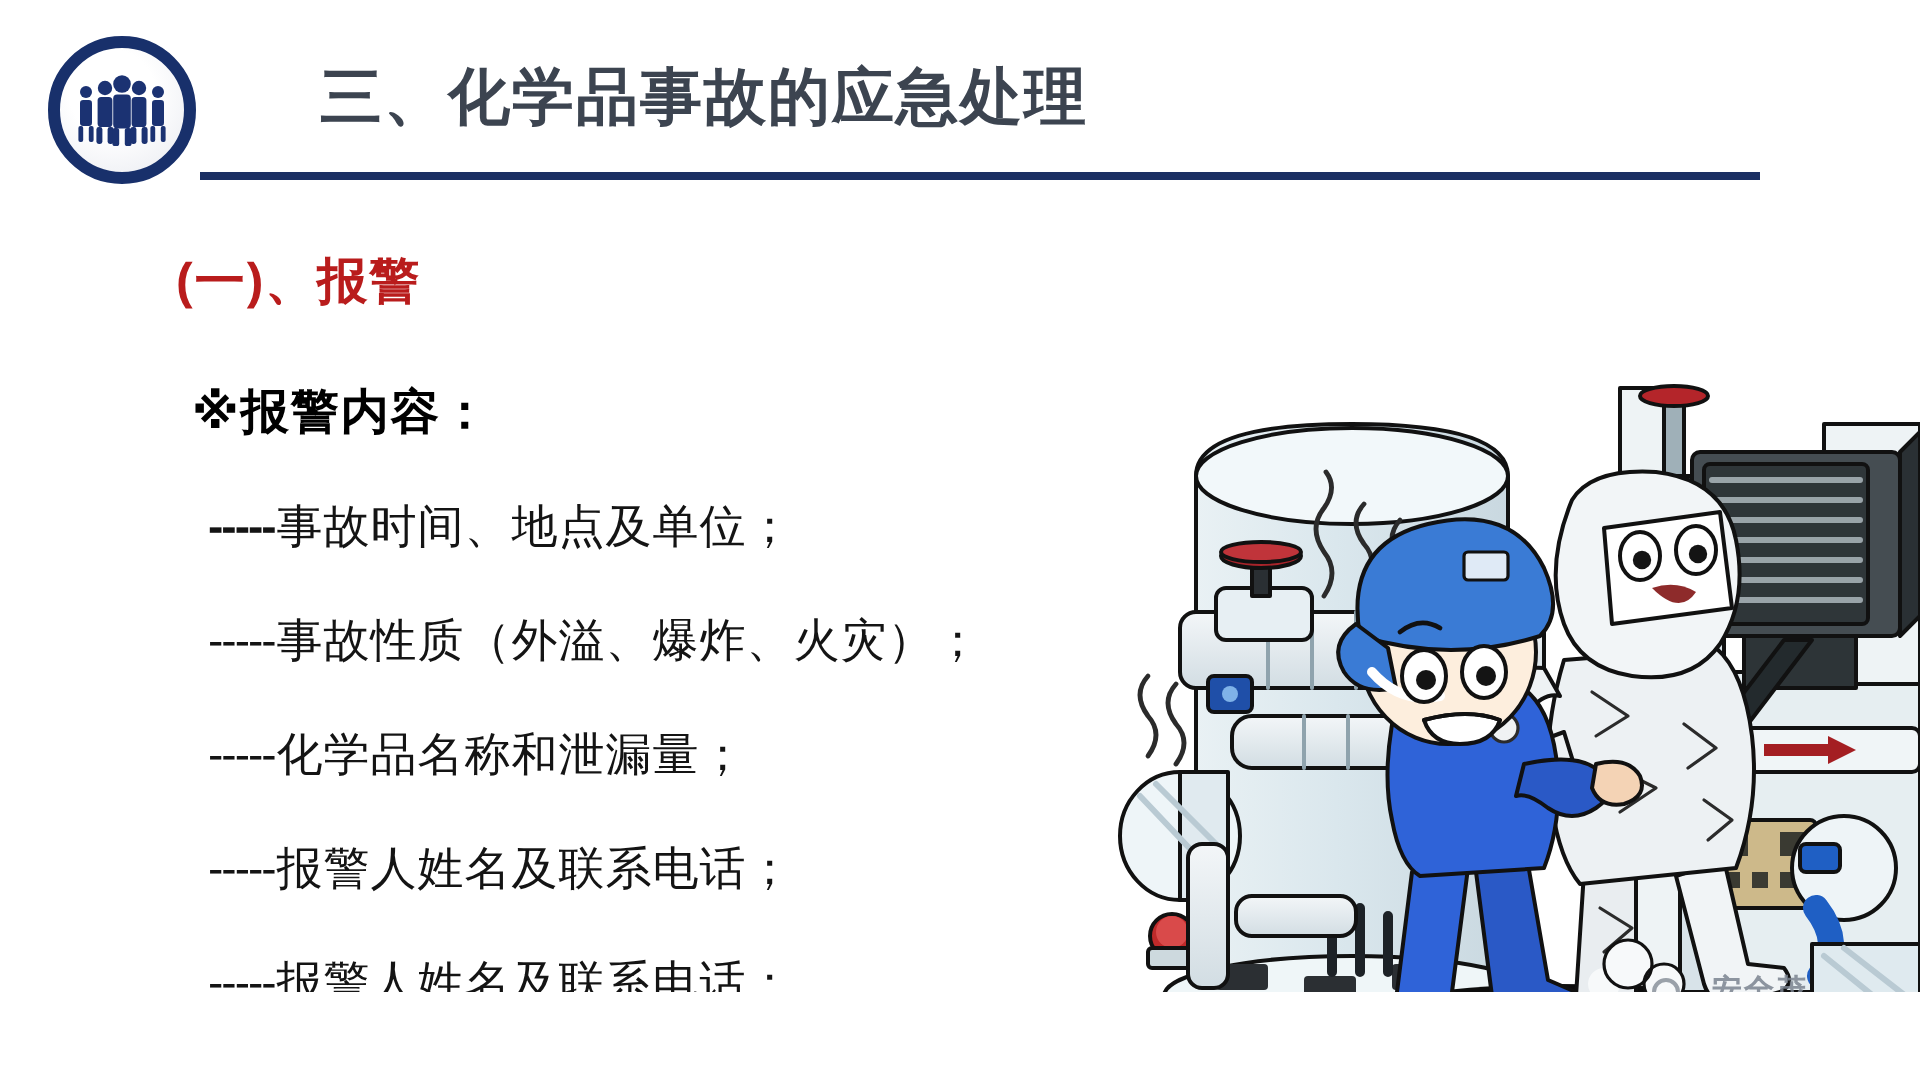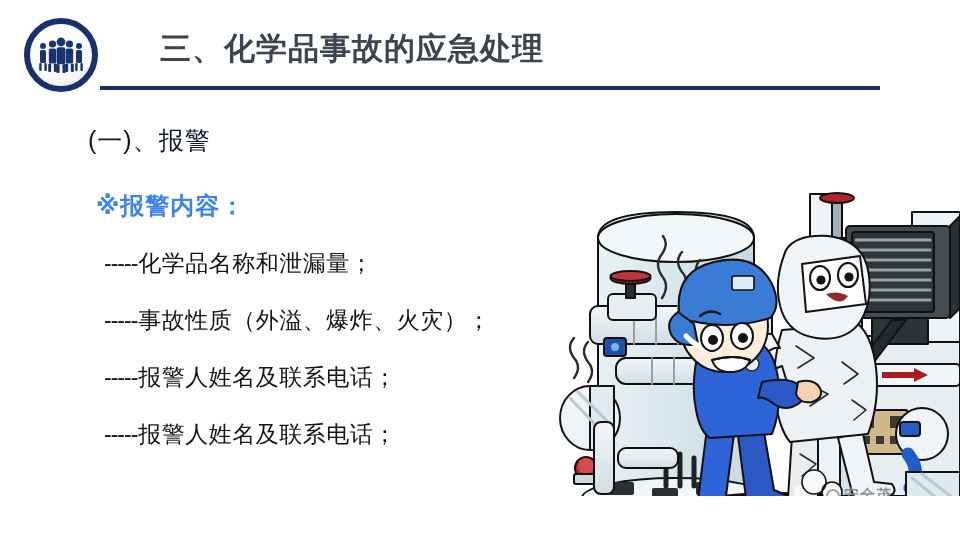--- a/index.html
+++ b/index.html
@@ -10,37 +10,37 @@
   .logo{position:absolute;left:24px;top:18px;width:74px;height:74px;border-radius:50%;
         border:6px solid #18306b;background:radial-gradient(circle at 42% 36%,#ffffff 40%,#e8eaf0 100%);
         box-sizing:border-box;display:flex;align-items:center;justify-content:center;}
   .logo svg{display:block;}
 
   .title{position:absolute;left:160px;top:28px;font-size:31px;font-weight:bold;color:#3c4450;
          letter-spacing:1px;white-space:nowrap;}
   .title-rule{position:absolute;left:100px;top:86px;width:780px;height:4px;background:#1b2f63;}
 
   
-  .subhead{position:absolute;left:88px;top:124px;font-size:25px;font-weight:normal;color:#0f172a;letter-spacing:1px;}
-  .redhead{position:absolute;left:96px;top:190px;font-size:24px;font-weight:bold;color:#3b82f6;letter-spacing:1px;}
+  .subhead{position:absolute;left:88px;top:124px;font-size:25px;font-weight:bold;color:#b91c1c;letter-spacing:1px;}
+  .redhead{position:absolute;left:96px;top:190px;font-size:24px;font-weight:bold;color:#000000;letter-spacing:1px;}
 
   .list{position:absolute;left:104px;top:247px;width:500px;}
   .item{font-size:23px;color:#141414;height:57px;line-height:32px;white-space:nowrap;letter-spacing:.5px;}
   .dash{display:inline-block;margin-right:1px;letter-spacing:-1px;}
   .item.first .dash{font-weight:bold;}
 
   
   .bg-watermark{position:absolute;left:0;top:306px;width:700px;height:40px;
     font-size:26px;color:#fbfbfb;white-space:nowrap;letter-spacing:6px;}
 
   
   .art{position:absolute;left:556px;top:186px;width:404px;height:354px;}
   .art svg{display:block;width:404px;height:354px;}
 
-  .wm{position:absolute;left:826px;top:486px;display:flex;align-items:center;gap:4px;
+  .wm{position:absolute;left:826px;top:486px;display:flex;align-items:center;gap:16px;
       font-size:15px;color:#7b8490;opacity:.85;font-weight:bold;letter-spacing:1px;}
   .wm .wm-ring{width:14px;height:14px;border-radius:50%;border:2px solid #8a929c;box-sizing:border-box;}
 </style>
 </head>
 <body>
 
 <div class="slide">
 
   <div class="logo">
     <svg width="50" height="36" viewBox="0 0 50 36" aria-hidden="true">
@@ -70,22 +70,23 @@
   </div>
 
   <div class="title">三、化学品事故的应急处理</div>
   <div class="title-rule"></div>
 
   <div class="subhead">(一)、报警</div>
   <div class="redhead">※报警内容：</div>
 
 
   <div class="list">
+    <div class="item first"><span class="dash">-----</span><span>事故时间、地点及单位；</span></div>
+    <div class="item"><span class="dash">-----</span><span>事故性质（外溢、爆炸、火灾）；</span></div>
     <div class="item"><span class="dash">-----</span><span>化学品名称和泄漏量；</span></div>
-    <div class="item"><span class="dash">-----</span><span>事故性质（外溢、爆炸、火灾）；</span></div>
     <div class="item"><span class="dash">-----</span><span>报警人姓名及联系电话；</span></div>
     <div class="item"><span class="dash">-----</span><span>报警人姓名及联系电话；</span></div>
   </div>
 
   <div class="art">
     <svg viewBox="0 0 404 354" aria-hidden="true">
       <defs>
         <linearGradient id="tankg" x1="0" y1="0" x2="1" y2="0">
           <stop offset="0" stop-color="#e9f1f4"></stop>
             <stop offset="0.45" stop-color="#dae7ed"></stop>

